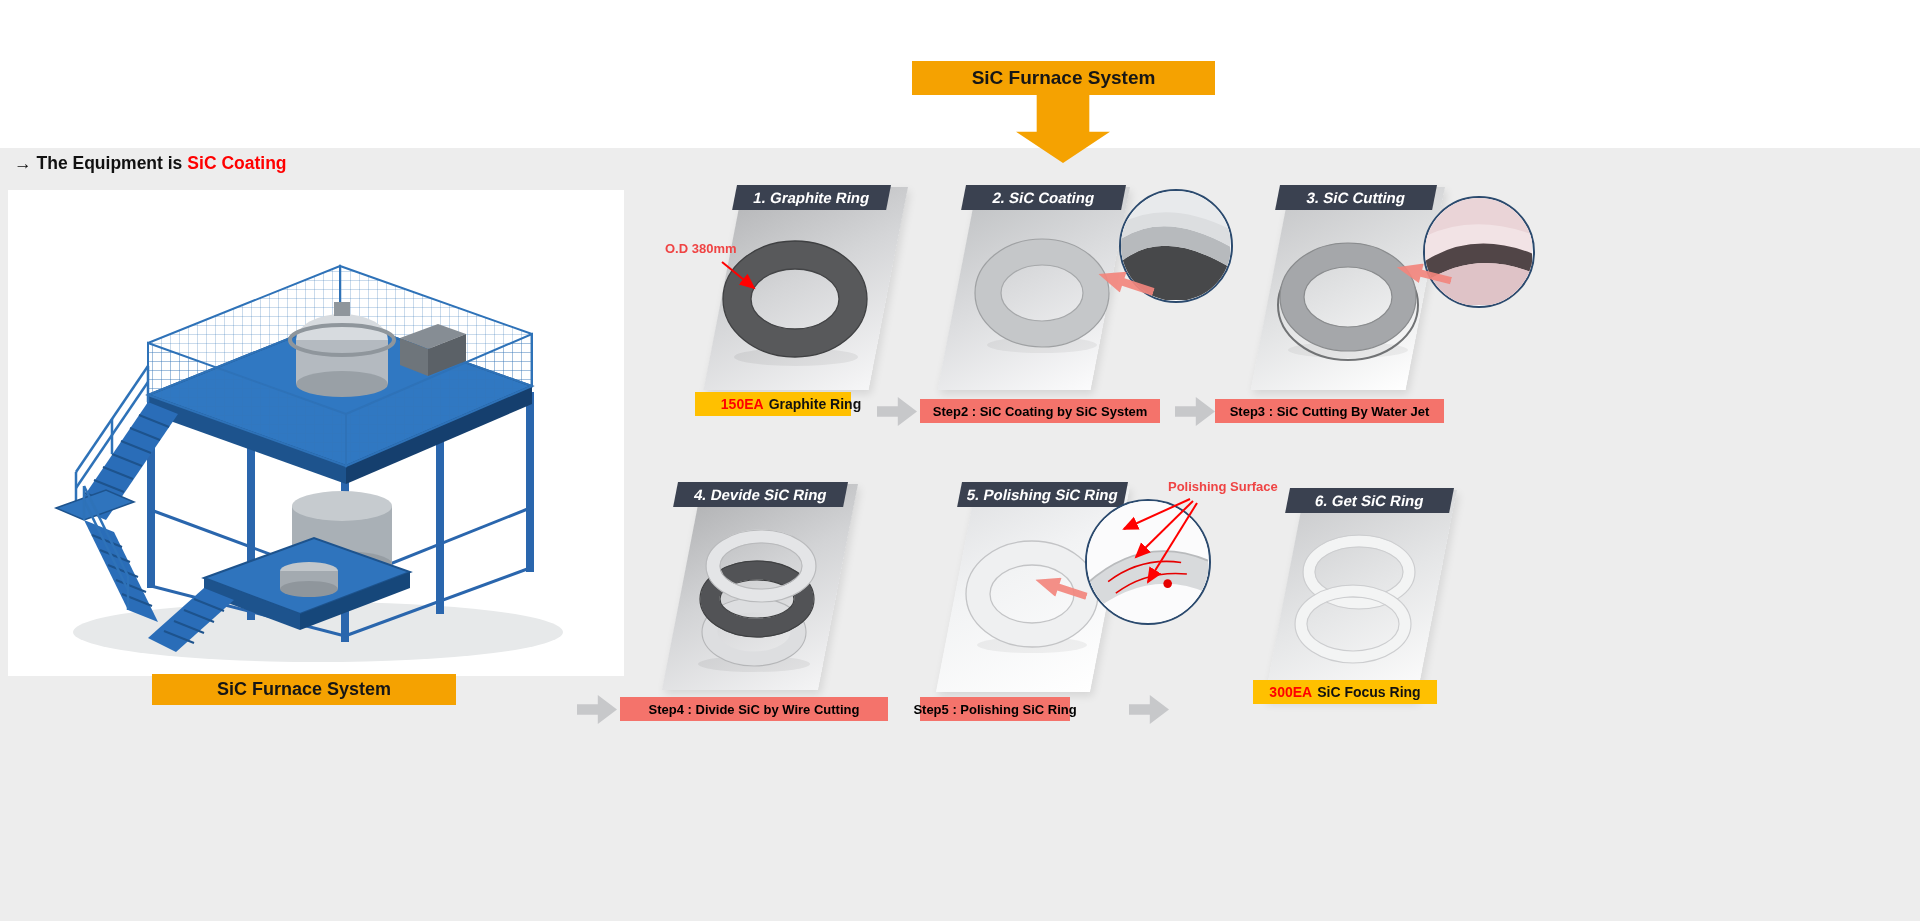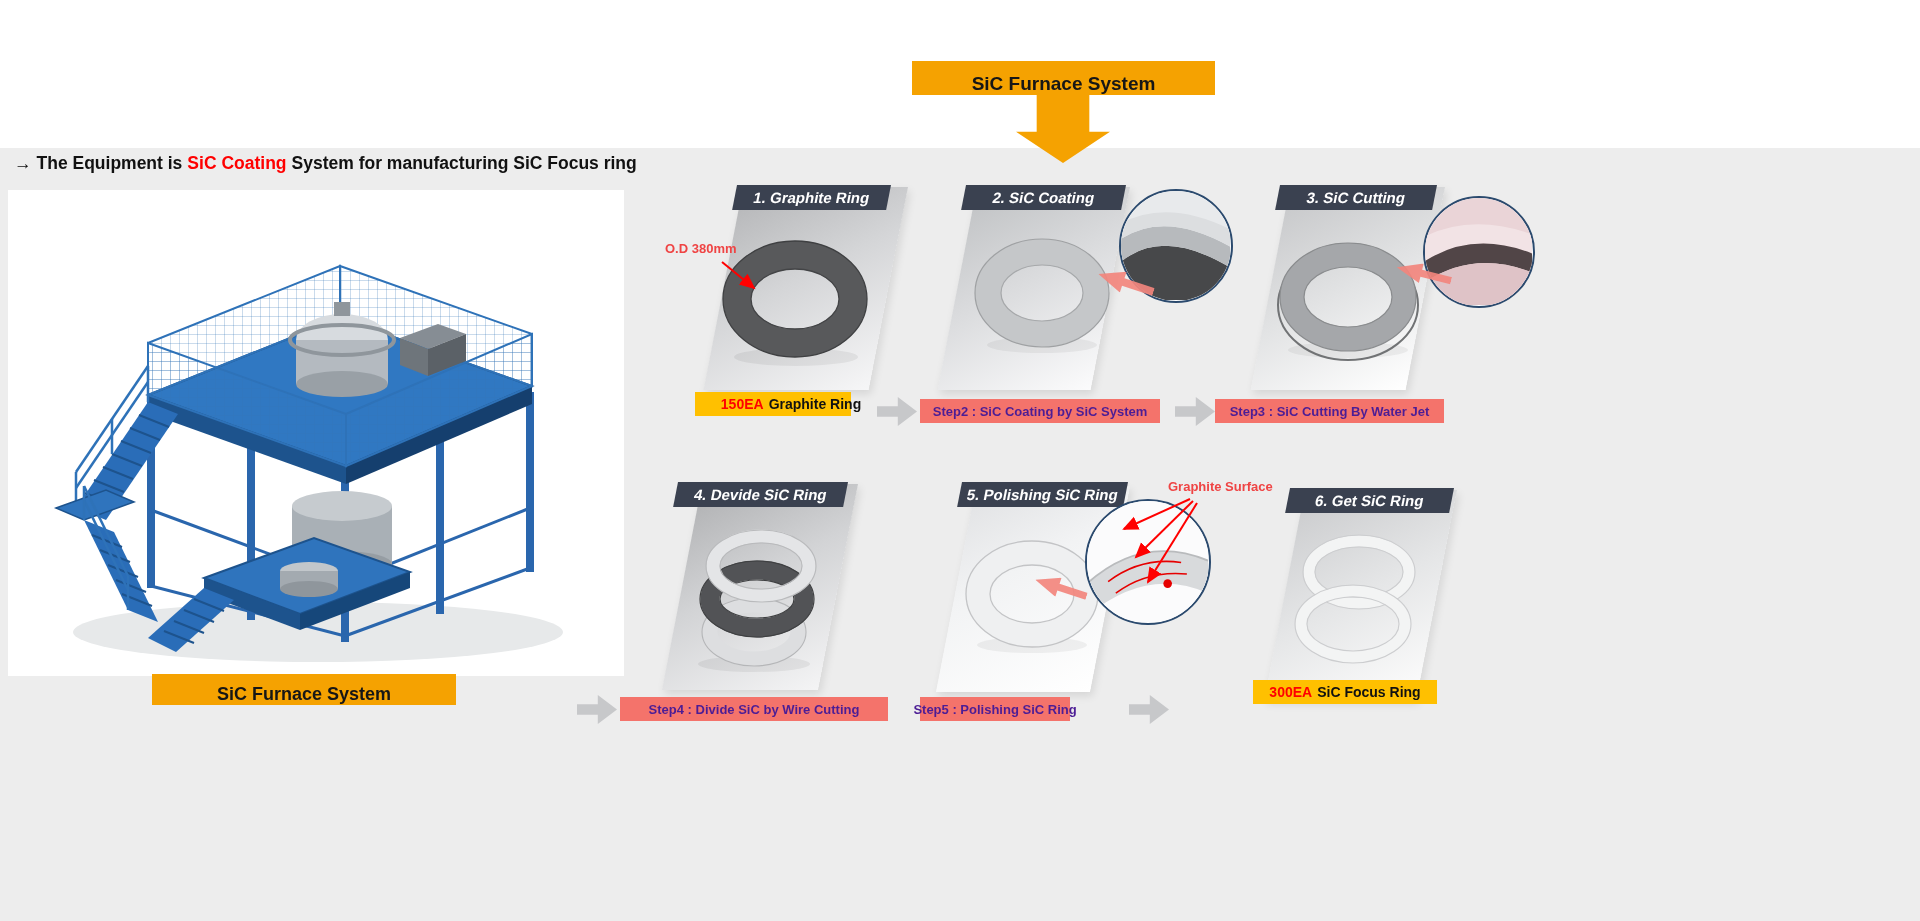--- a/index.html
+++ b/index.html
@@ -3,21 +3,21 @@
 <meta charset="utf-8">
 <style>
   * { margin:0; padding:0; box-sizing:border-box; }
   html,body { background:#ffffff; }
   .page {
     position:relative; width:1920px; height:921px; background:#ffffff;
     overflow:hidden; font-family:"Liberation Sans", sans-serif;
   }
   .gray-bg { position:absolute; left:0; top:148px; width:1920px; height:773px; background:#EDEDED; }
 
-  .banner { position:absolute; background:#F5A201; display:flex; align-items:flex-end; justify-content:center;
+  .banner { position:absolute; background:#F5A201; display:flex; align-items:center; justify-content:center;
             font-weight:bold; color:#161616; z-index:7; }
   .banner.top { left:912px; top:61px; width:303px; height:34px; font-size:19px; }
   .banner.caption { left:152px; top:674px; width:304px; height:31px; font-size:18px; }
   .down-arrow { position:absolute; left:1016px; top:95px; width:94px; height:68px; background:#F5A201; z-index:7;
     clip-path: polygon(22% 0, 78% 0, 78% 54%, 100% 54%, 50% 100%, 0 54%, 22% 54%); }
 
   .headline { position:absolute; left:14px; top:153px; display:flex; gap:5px; align-items:baseline;
               font-size:17.5px; font-weight:bold; color:#111; z-index:6; white-space:nowrap; }
   .headline .red { color:#FF0000; }
 
@@ -35,21 +35,21 @@
   .art { position:absolute; left:0; top:0; z-index:2; pointer-events:none; }
 
   .step-header { position:absolute; top:0; height:25px; background:#3A4150; color:#ffffff;
     font-weight:bold; font-size:15px; display:flex; align-items:center; justify-content:center;
     transform:skewX(-11deg); transform-origin:top; z-index:3; white-space:nowrap; }
 
   .badge { position:absolute; height:24px; display:flex; align-items:center; justify-content:center;
            font-weight:bold; z-index:5; white-space:nowrap; }
   .badge.gold { background:#FFC000; color:#111; font-size:14px; gap:5px; }
   .badge.gold .qty { color:#FF0000; }
-  .badge.salmon { background:#F4736B; color:#4c1d95; font-size:13px; }
+  .badge.salmon { background:#F4736B; color:#000000; font-size:13px; }
 
   .garrow { position:absolute; width:40px; height:29px; background:#C7C8CA; z-index:4;
     clip-path: polygon(0 32%, 52% 32%, 52% 0, 100% 50%, 52% 100%, 52% 68%, 0 68%); }
 
   .sarrow { position:absolute; background:#F2867D; opacity:.92; z-index:5;
     clip-path: polygon(0 50%, 45% 0, 45% 32%, 100% 32%, 100% 68%, 45% 68%, 45% 100%); }
 
   .zoom { position:absolute; border-radius:50%; border:2.5px solid #2B4A6E; overflow:hidden; background:#fff; z-index:4; }
 
   .note { position:absolute; color:#ef4444; font-weight:bold; font-size:13px; z-index:6; white-space:nowrap; }
@@ -65,21 +65,20 @@
 
   <div class="banner top">
     <span>SiC Furnace System</span>
   </div>
   <div class="down-arrow"></div>
 
   <div class="headline">
     <span>→</span>
     <span>The Equipment is</span>
     <span class="red">SiC Coating</span>
-    <span>System for manufacturing SiC Focus ring</span>
   </div>
 
   <div class="machine-panel">
     <svg viewBox="0 0 616 486" width="616" height="486">
       <defs>
         <pattern id="mesh" width="9" height="9" patternUnits="userSpaceOnUse">
           <path d="M0 0H9M0 0V9" stroke="#3474b8" stroke-width="0.7" opacity="0.75" fill="none"></path>
         </pattern>
       </defs>
       <ellipse cx="310" cy="442" rx="245" ry="30" fill="#e7e9ea"></ellipse>
@@ -273,21 +272,21 @@
       <rect width="126" height="126" fill="#fbfbfc"></rect>
       <path d="M0 86 Q58 34 126 62 L126 96 Q62 68 0 120 Z" fill="#d8dadc"></path>
       <path d="M0 86 Q58 34 126 62" fill="none" stroke="#b9bbbd" stroke-width="2"></path>
       <path d="M22 84 Q56 58 98 64" fill="none" stroke="#e60000" stroke-width="1.6"></path>
       <path d="M30 96 Q62 72 104 76" fill="none" stroke="#e60000" stroke-width="1.6"></path>
       <circle cx="84" cy="86" r="4.5" fill="#e60000"></circle>
     </svg>
   </div>
   <div class="sarrow" style="left:1034px; top:578px; width:54px; height:20px; transform:rotate(18deg);"></div>
   <div class="note" style="left:1168px; top:479px;">
-    <span>Graphite Surface</span>
+    <span>Polishing Surface</span>
   </div>
 
   <div class="step" style="left:1253px; top:488px; width:300px; height:220px;">
     <div class="plate p6" style="left:52px; top:2px; width:152px; height:210px;"></div>
     <svg class="art" width="300" height="220" viewBox="0 0 300 220">
       <ellipse cx="106" cy="84" rx="50" ry="31" fill="none" stroke="#f3f4f4" stroke-width="11"></ellipse>
       <ellipse cx="106" cy="84" rx="56" ry="37" fill="none" stroke="#cccdcf" stroke-width="1.1"></ellipse>
       <ellipse cx="106" cy="84" rx="44" ry="25" fill="none" stroke="#cccdcf" stroke-width="1.1"></ellipse>
       <ellipse cx="100" cy="136" rx="52" ry="33" fill="none" stroke="#f3f4f4" stroke-width="11"></ellipse>
       <ellipse cx="100" cy="136" rx="58" ry="39" fill="none" stroke="#cccdcf" stroke-width="1.1"></ellipse>

